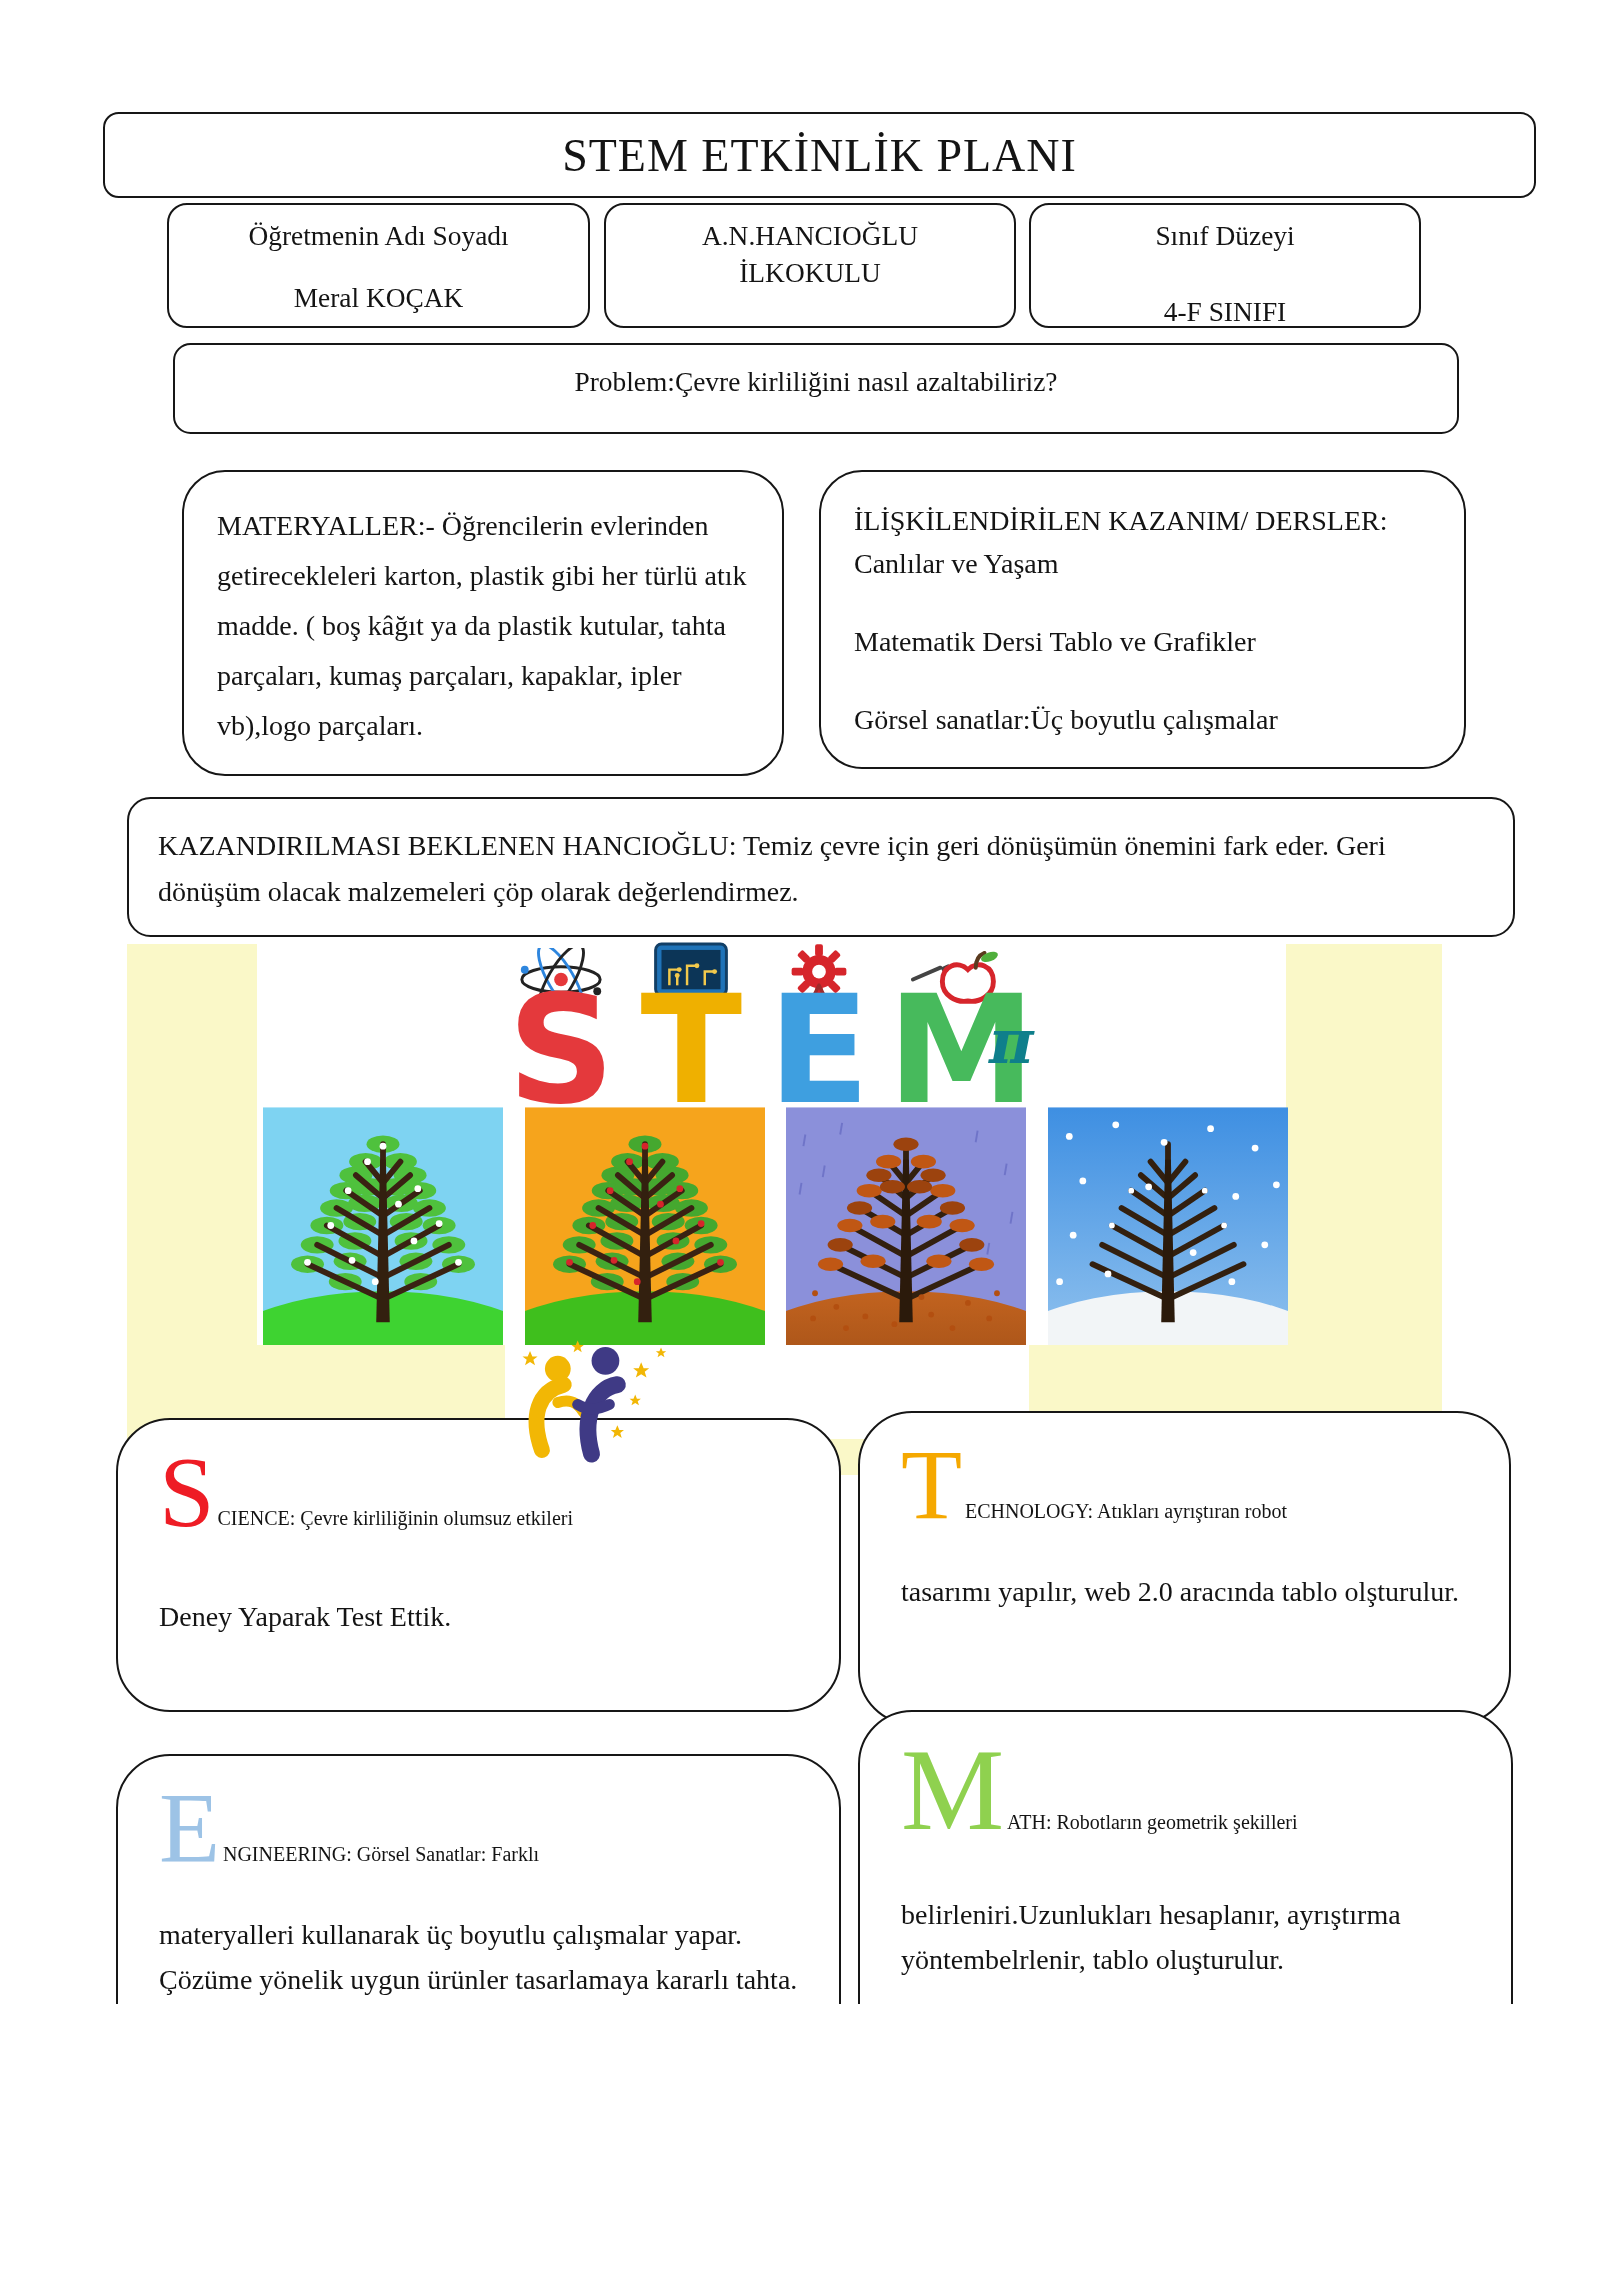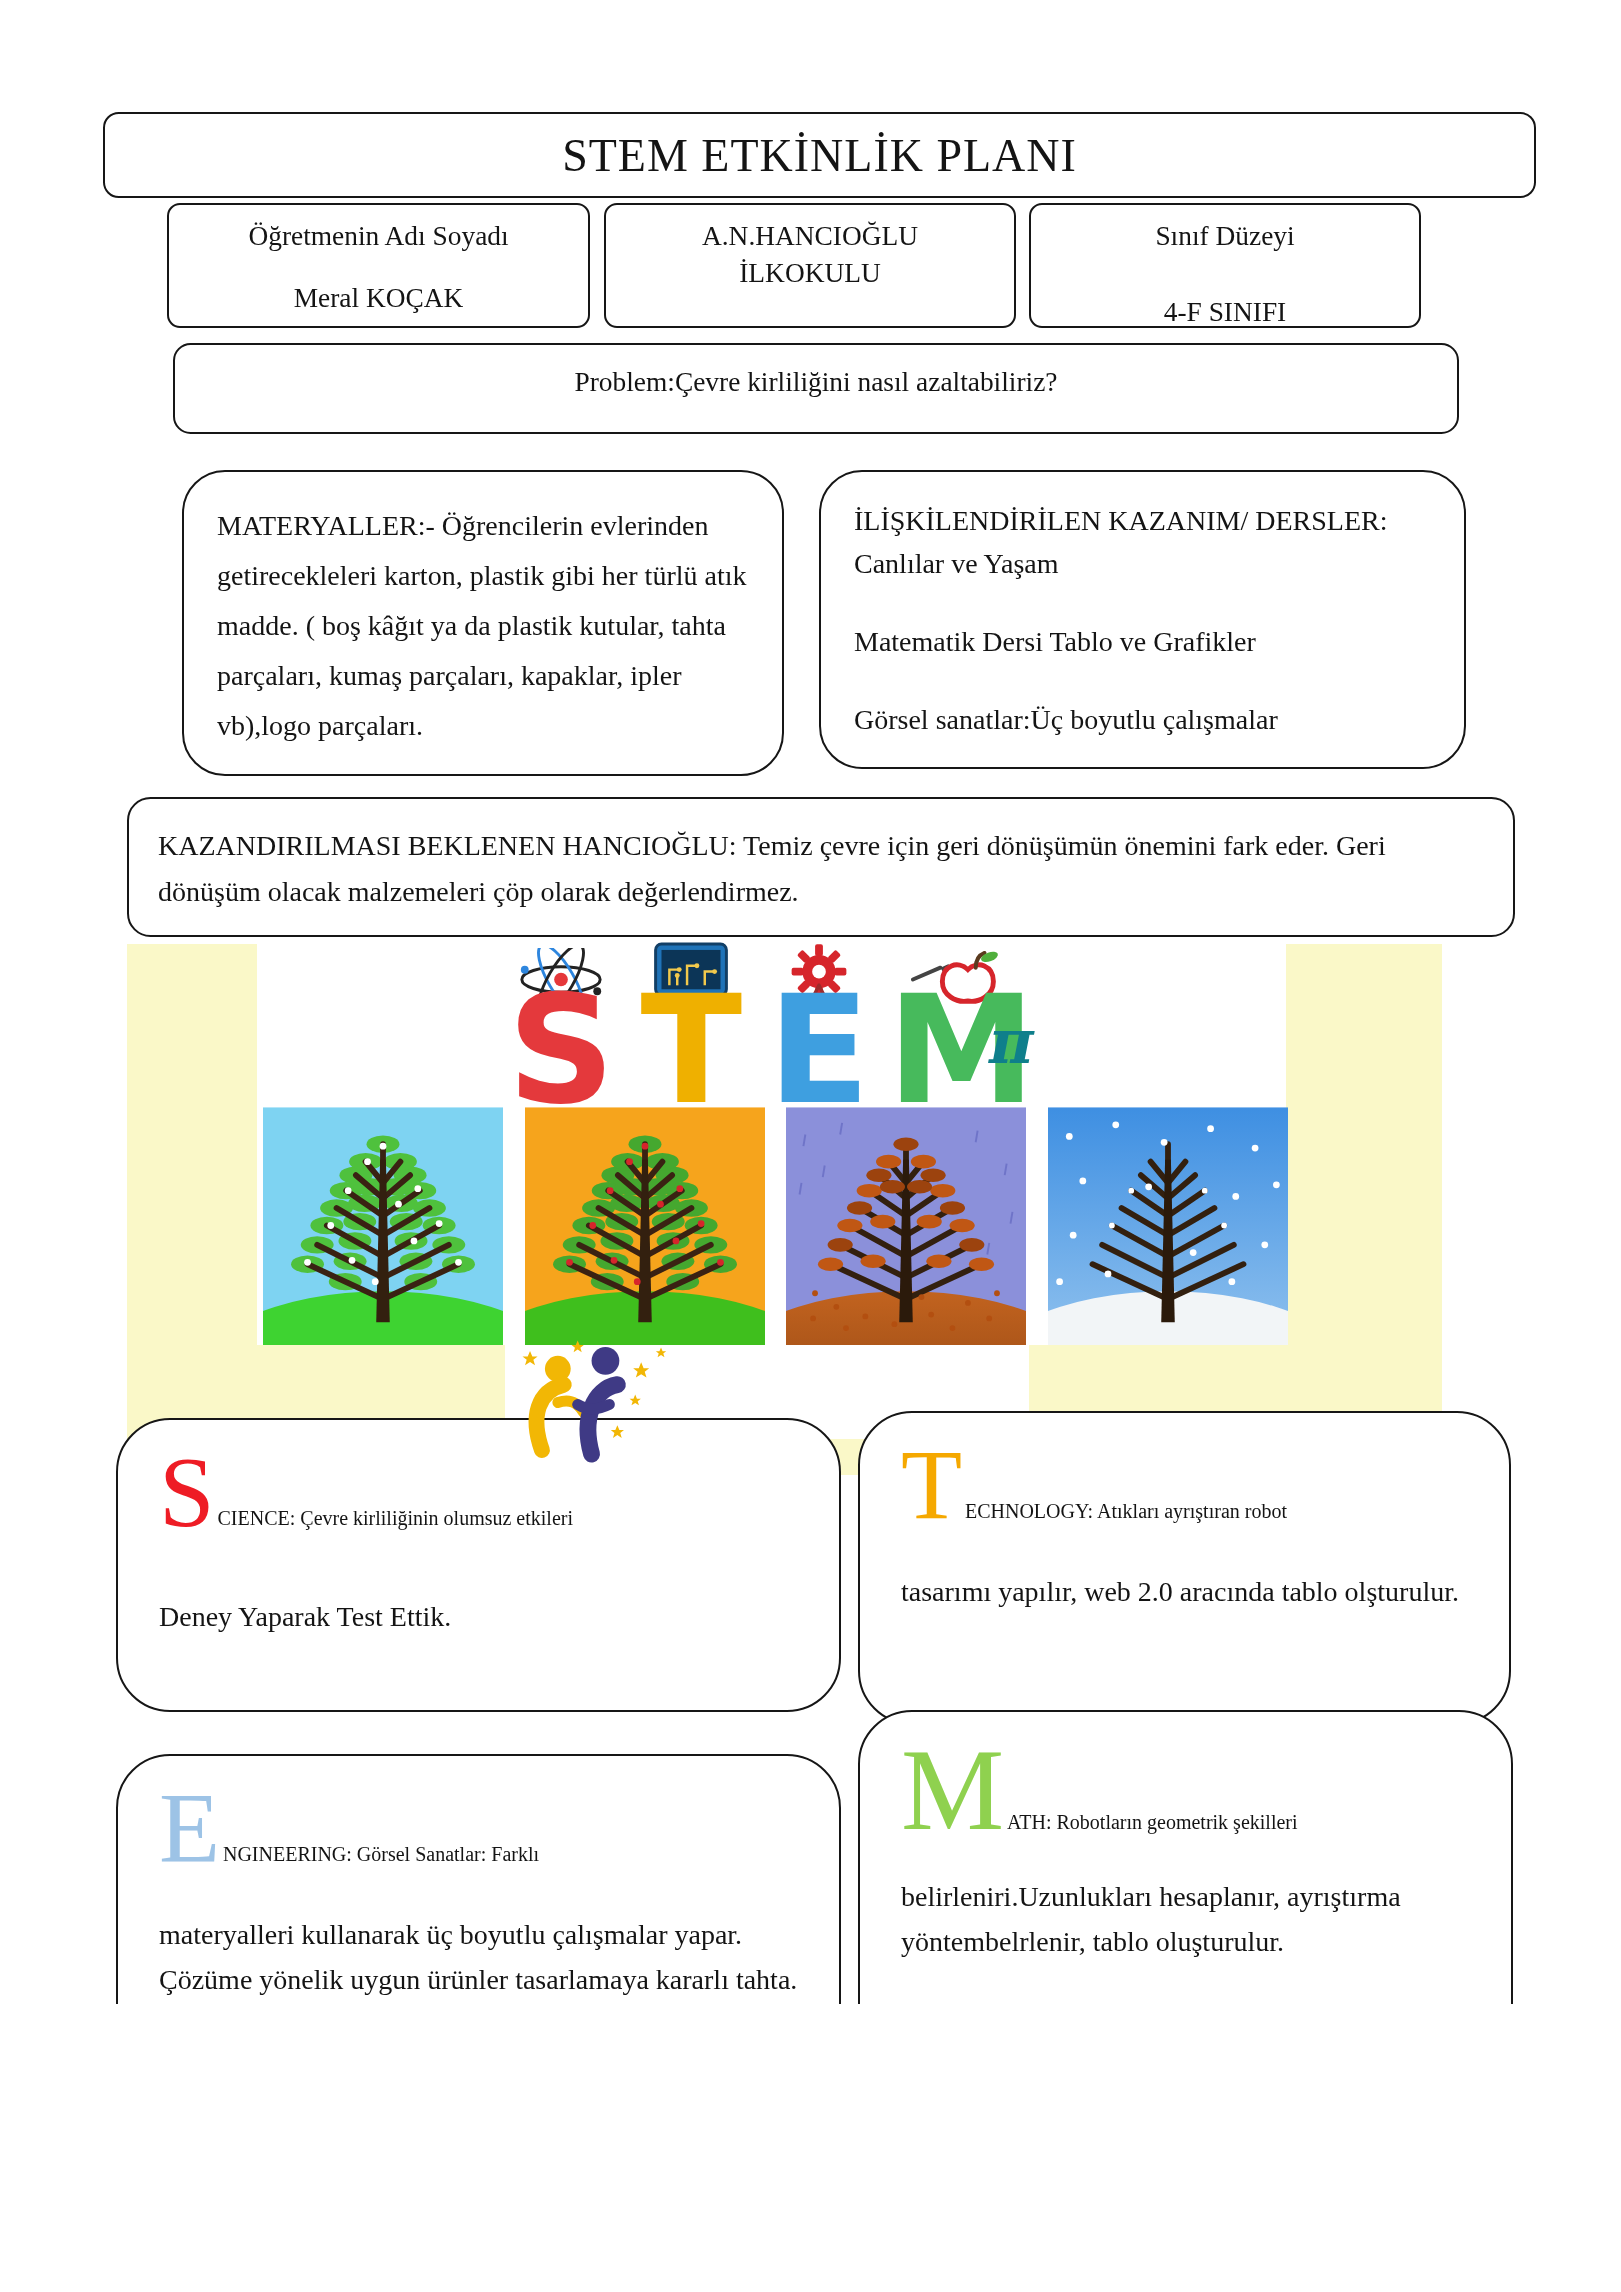--- a/index.html
+++ b/index.html
@@ -3,21 +3,21 @@
 <meta charset="utf-8">
 <style>
   html,body{margin:0;padding:0;background:#ffffff;}
   #page{position:relative;width:1621px;height:2004px;background:#fff;
         font-family:"Liberation Serif","DejaVu Serif",serif;color:#141414;overflow:hidden;}
   .box{position:absolute;background:#fff;border:2.9px solid #161616;box-sizing:border-box;}
   
   .title-box{left:103px;top:112px;width:1433px;height:86px;border-radius:15.7px;
              display:flex;align-items:center;justify-content:center;font-size:46px;letter-spacing:1px;}
   
-  .hdr{top:203px;height:125px;border-radius:13px;text-align:center;font-size:27.4px;}
+  .hdr{top:203px;height:125px;border-radius:20px;text-align:center;font-size:27.4px;}
   .hdr-teacher{left:167px;width:423px;}
   .hdr-school{left:604px;width:412px;}
   .hdr-grade{left:1029px;width:392px;}
   .hdr .l1{margin-top:15.7px;}
   .hdr-teacher .l2{margin-top:31px;}
   .hdr-school .l2{margin-top:5.9px;}
   .hdr-grade .l2{margin-top:45px;}
   
   .problem-box{left:173px;top:343px;width:1286px;height:91px;border-radius:17.6px;
                text-align:center;font-size:27.4px;padding-top:21.6px;}
@@ -54,21 +54,21 @@
   .quad-science{left:116px;top:1418px;width:725px;height:294px;}
   .quad-technology{left:858px;top:1411px;width:653px;height:314px;}
   .quad-engineering{left:116px;top:1754px;width:725px;height:325px;}
   .quad-math{left:858px;top:1710px;width:655px;height:360px;}
   .quad-head{display:flex;align-items:baseline;}
   .dropcap{font-size:100px;line-height:.78;}
   .quad-math .dropcap{font-size:116px;}
   .quad-title{font-size:20px;margin-left:2.9px;}
   .quad-body{font-size:28px;line-height:45px;margin:45px 0 0 0;}
   .quad-science .quad-body{margin-top:63px;}
-  .quad-math .quad-body{margin-top:39px;}
+  .quad-math .quad-body{margin-top:57px;}
   .quad-body2{font-size:28px;line-height:45px;margin:41px 0 0 0;}
   
   .bottom-box{left:127px;top:2115px;width:1388px;height:90px;border-radius:15.7px;}
 </style>
 </head>
 <body>
 
 <div id="page">
 
   <div class="box title-box">

